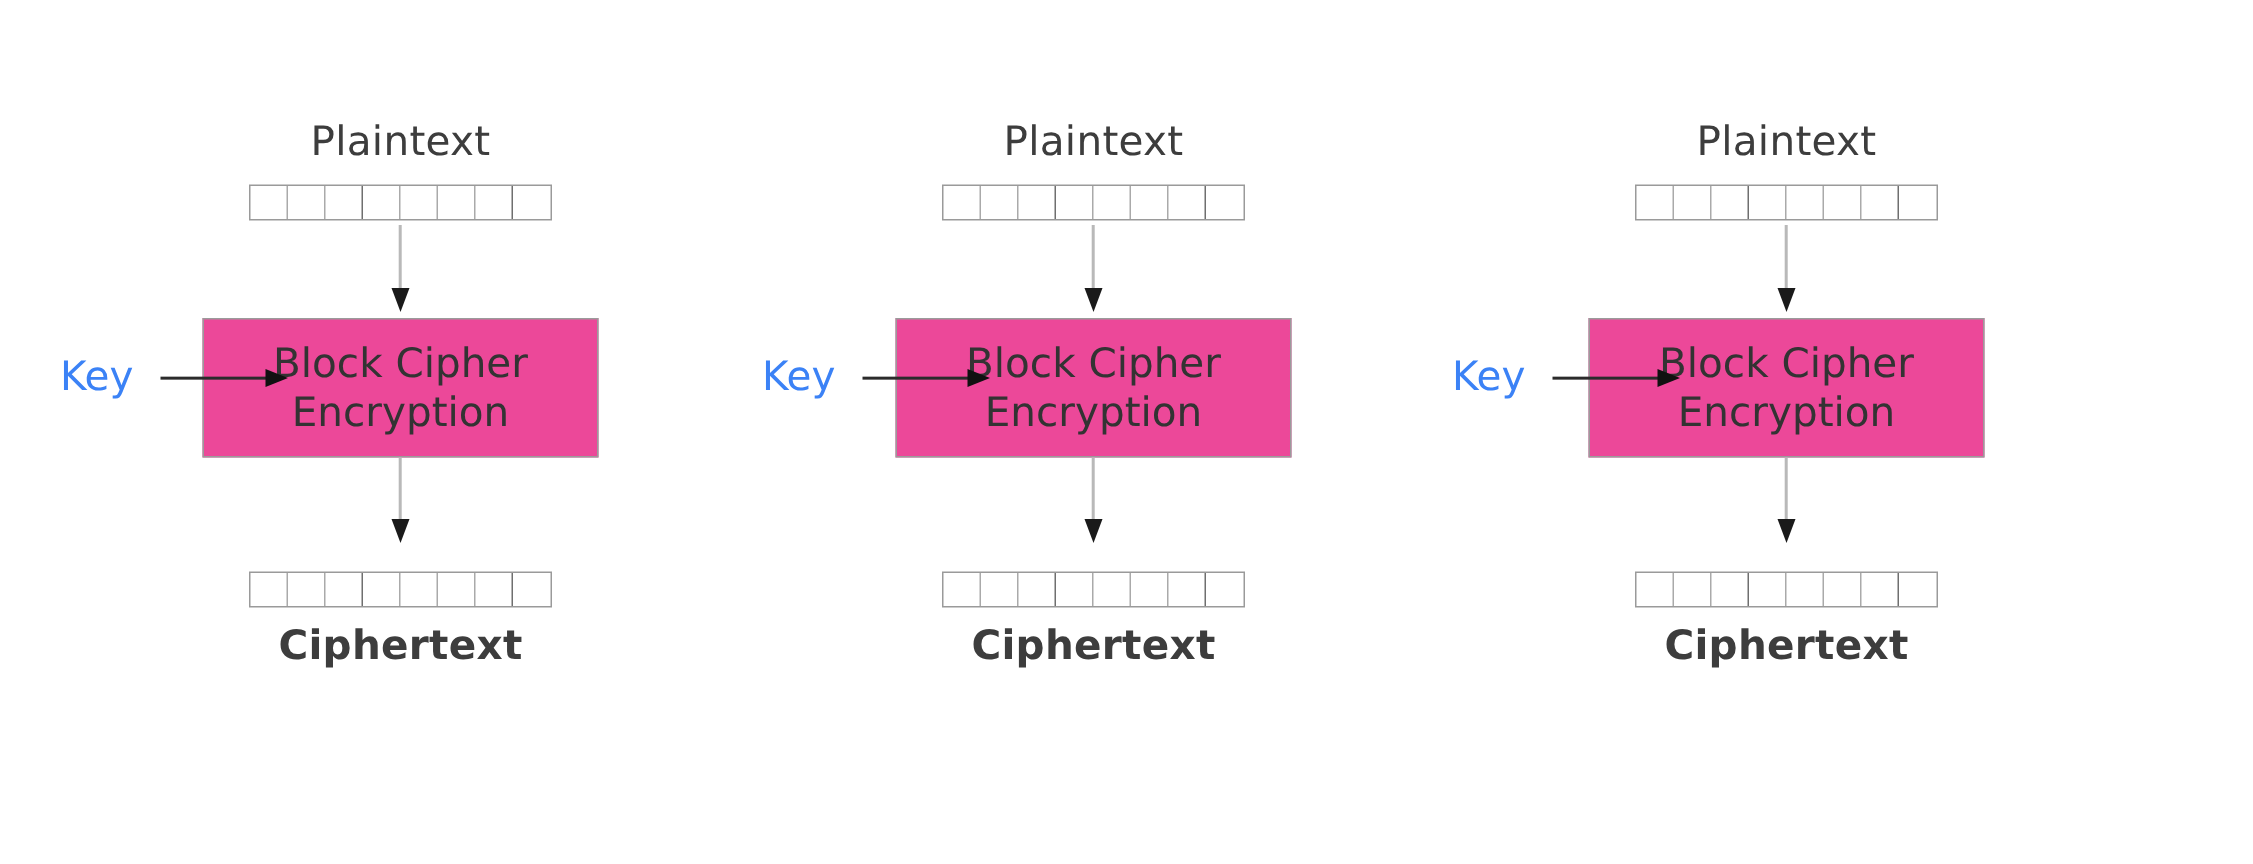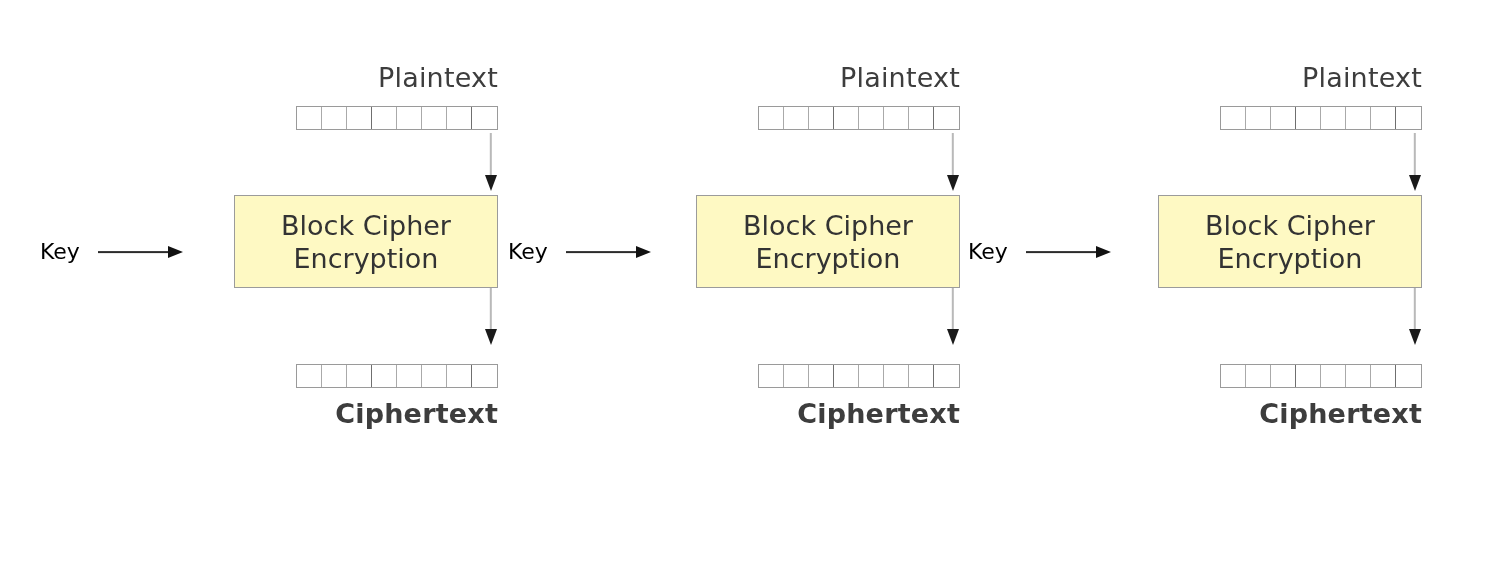--- a/index.html
+++ b/index.html
@@ -33,21 +33,22 @@
     flex-direction: row;
     justify-content: flex-start;
   }
 
   .stage {
     position: relative;
     width: 462px;
     height: 400px;
     display: flex;
     flex-direction: column;
-    align-items: flex-end;
+    align-items: center;
+    margin-top: 17px;
   }
   .stage.s1 { margin-left: 36px; }
   .stage.s2 { margin-left: 0px; }
   .stage.s3 { margin-left: 0px; }
 
   
   .lbl {
     font-size: 27px;
     line-height: 32px;
     color: #3d3d3d;
@@ -109,21 +110,21 @@
     border-top: 16px solid #1a1a1a;
   }
   .varrow.top .head { top: 42px; }
   .varrow.bottom .head { top: 41px; }
 
   
   .cipher-box {
     width: 264px;
     height: 93px;
     border: 1.6px solid #9b9b9b;
-    background: #fef9c3;
+    background: #ec4899;
     box-sizing: border-box;
     display: flex;
     flex-direction: column;
     align-items: center;
     justify-content: center;
     font-size: 27px;
     line-height: 33px;
     color: #333333;
     white-space: nowrap;
   }
@@ -135,23 +136,23 @@
     height: 40px;
     display: flex;
     flex-direction: row;
     align-items: center;
   }
   .key-group.k1 { left: 40px; }
   .key-group.k2 { left: 508px; }
   .key-group.k3 { left: 968px; }
 
   .key-label {
-    font-size: 22px;
+    font-size: 27px;
     line-height: 32px;
-    color: #000000;
+    color: #3b82f6;
     white-space: nowrap;
   }
 
   .harrow {
     position: relative;
     margin-left: 18px;
     width: 86px;
     height: 16px;
   }
   .harrow .shaft {

